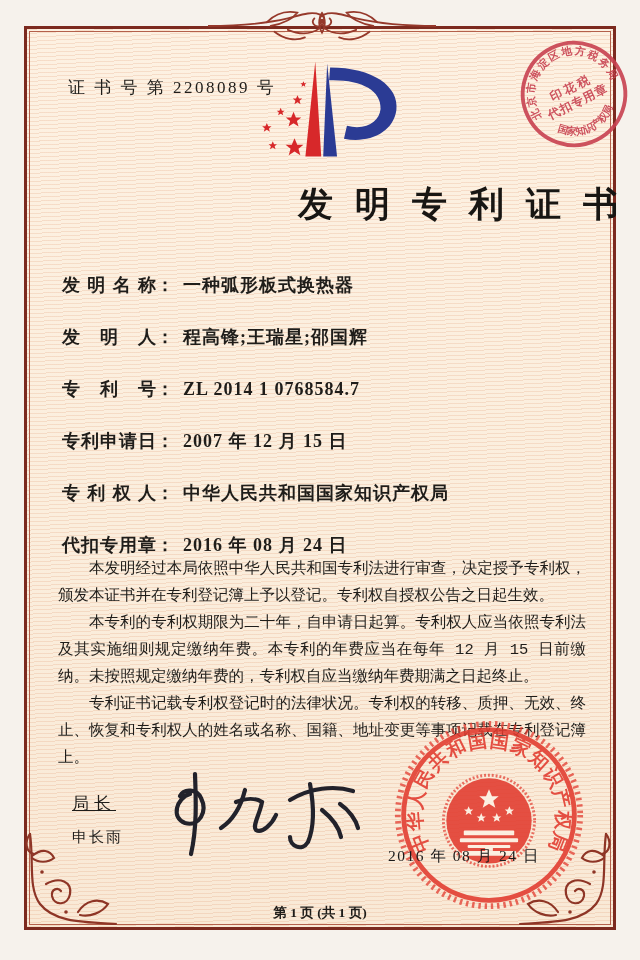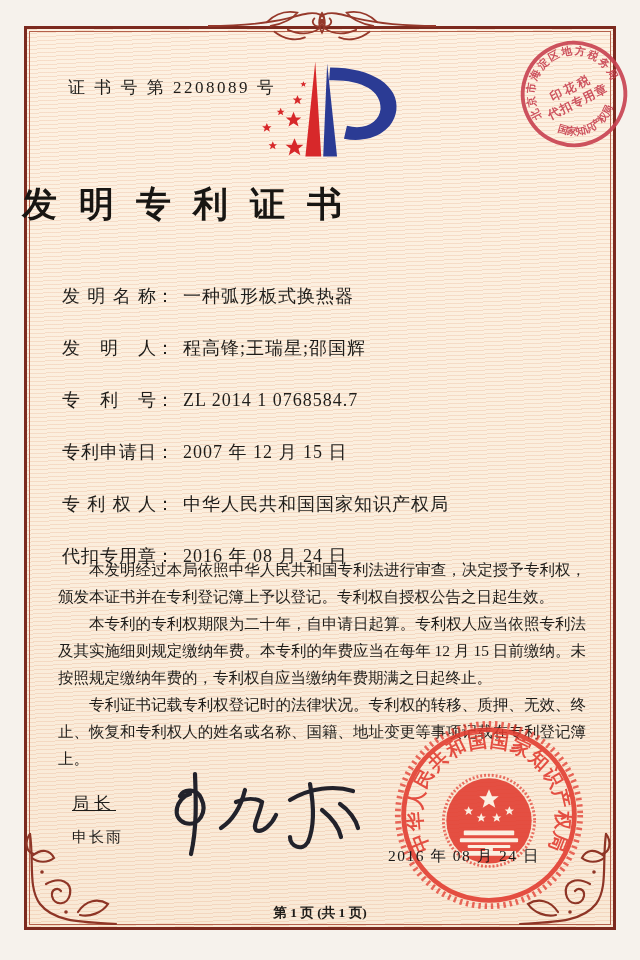--- a/index.html
+++ b/index.html
@@ -23,33 +23,33 @@
   .ornament.bl { left:20px; top:832px; width:98px; height:98px; }
   .ornament.br { left:518px; top:832px; width:98px; height:98px; }
 
   .cert-number { position:absolute; left:68px; top:76px; font-size:17px; letter-spacing:2.5px; }
 
   .logo { position:absolute; left:252px; top:56px; width:178px; height:114px; }
 
   .tax-stamp { position:absolute; left:516px; top:36px; width:116px; height:116px;
                transform:rotate(-26deg); opacity:.9; }
 
-  .title { position:absolute; left:0; top:181px; width:100%; text-align:left;
+  .title { position:absolute; left:0; top:181px; width:100%; text-align:right;
            font-size:35px; font-weight:bold; letter-spacing:22px; padding-left:22px;
            box-sizing:border-box; color:#181613; }
 
-  .fields { position:absolute; left:62px; top:284px; width:520px; }
+  .fields { position:absolute; left:62px; top:273px; width:520px;font-weight:bold; }
   .field-row { height:25px; margin-bottom:27px; font-size:18px; white-space:nowrap; }
   .flabel { display:inline-block; width:94px; text-align:justify; text-align-last:justify; vertical-align:bottom; }
   .fcolon { margin-right:9px; }
   .fvalue { letter-spacing:1px; }
 
   .paragraphs { position:absolute; left:58px; top:556px; width:528px;
                 font-size:15.5px; line-height:27px; text-align:justify; }
-  .paragraphs p { margin:0; text-indent:2em; }
+  .paragraphs p { margin:0; text-indent:2em;font-family:Liberation Mono, monospace; }
 
   .director-title { position:absolute; left:72px; top:792px; font-size:17px; letter-spacing:5px;text-decoration:underline; }
   .director-name  { position:absolute; left:72px; top:828px; font-size:15px; letter-spacing:2px; }
   .signature { position:absolute; left:150px; top:760px; width:225px; height:110px; }
 
   .big-seal { position:absolute; left:392px; top:718px; width:194px; height:194px; opacity:.88; }
   .seal-date { position:absolute; left:388px; top:846px; font-size:15.5px; letter-spacing:1.5px;
                color:#1a1a1a; z-index:5; }
 
   .footer { position:absolute; left:0; top:904px; width:100%; text-align:center; font-size:13.5px;font-weight:bold; }

